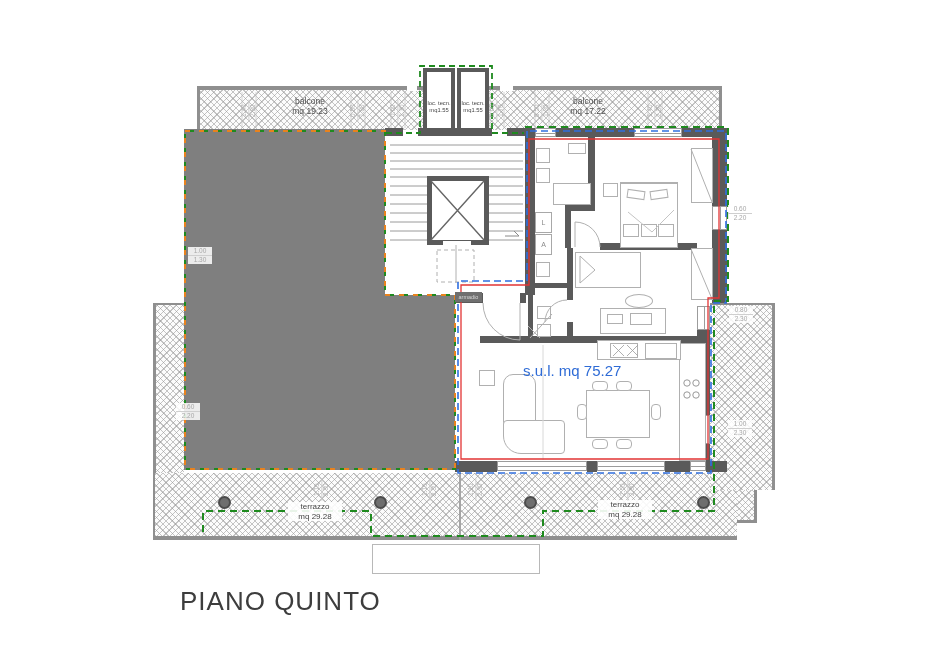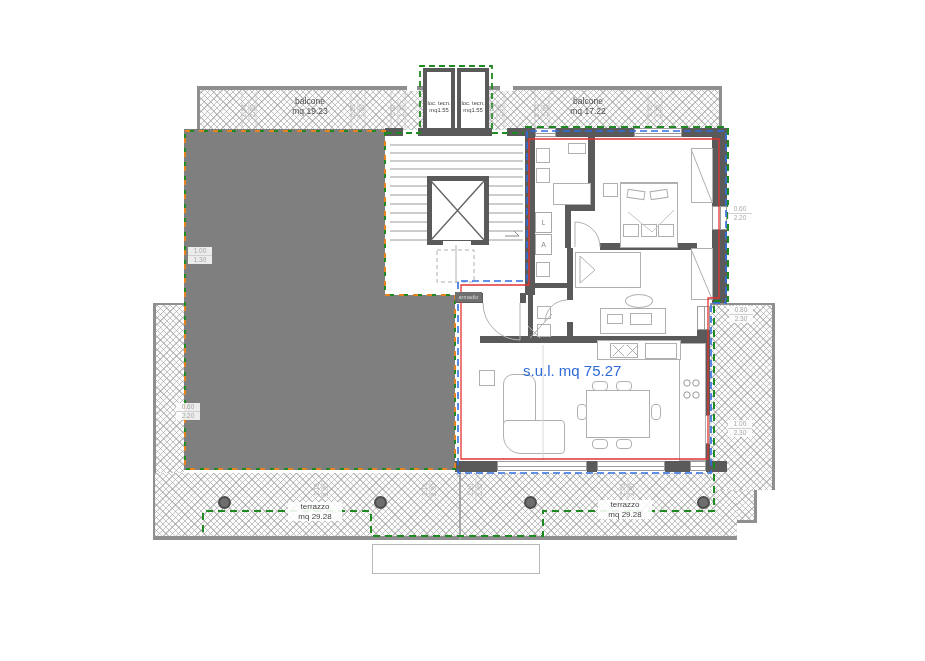--- a/index.html
+++ b/index.html
@@ -217,20 +217,21 @@
   <div class="lbl terrLbl" style="left:288px;top:502px;">
     <div>terrazzo</div>
     <div>mq 29.28</div>
   </div>
   <div class="lbl terrLbl" style="left:598px;top:500px;">
     <div>terrazzo</div>
     <div>mq 29.28</div>
   </div>
   <div class="sul">s.u.l. mq 75.27</div>
   <div class="entryLbl">armadio</div>
+  <div class="title">PIANO QUINTO</div>
 
   <div class="vdim" style="left:238px;top:102px;">
       <span>1.40</span>
       <span>2.30</span>
     </div>
   <div class="vdim" style="left:347px;top:102px;">
       <span>0.50</span>
       <span>1.80</span>
     </div>
   <div class="vdim" style="left:387px;top:102px;">

